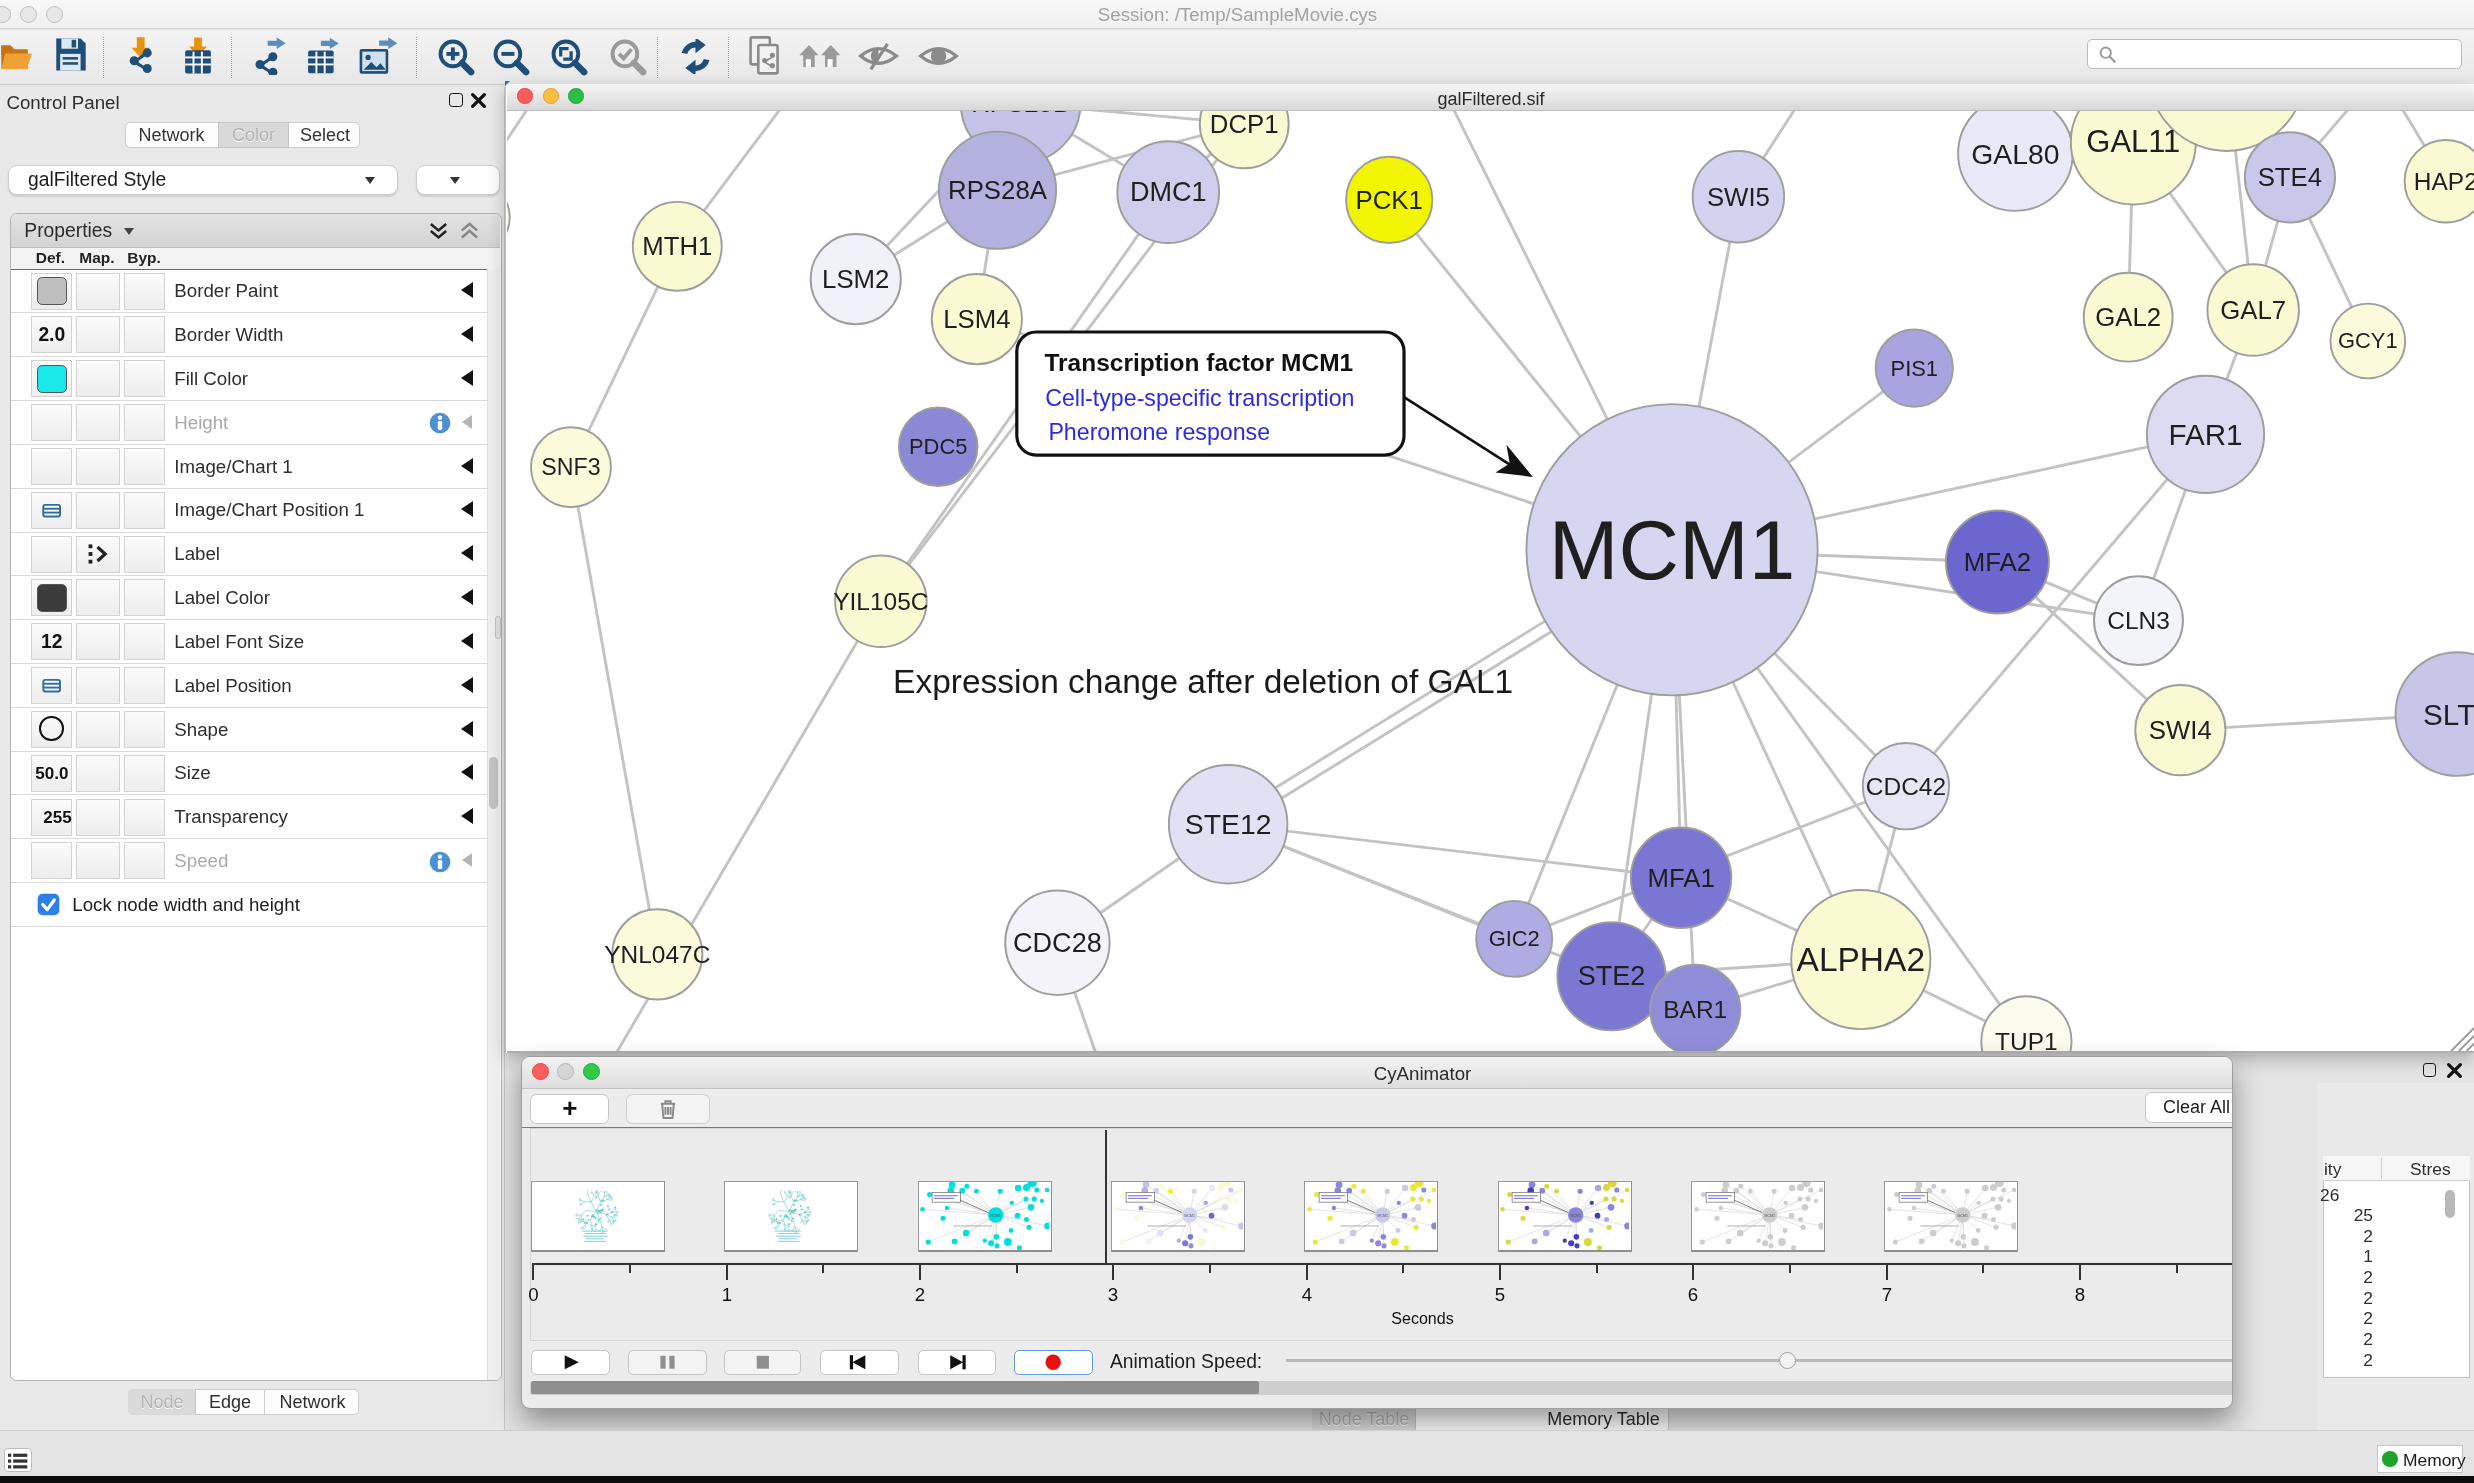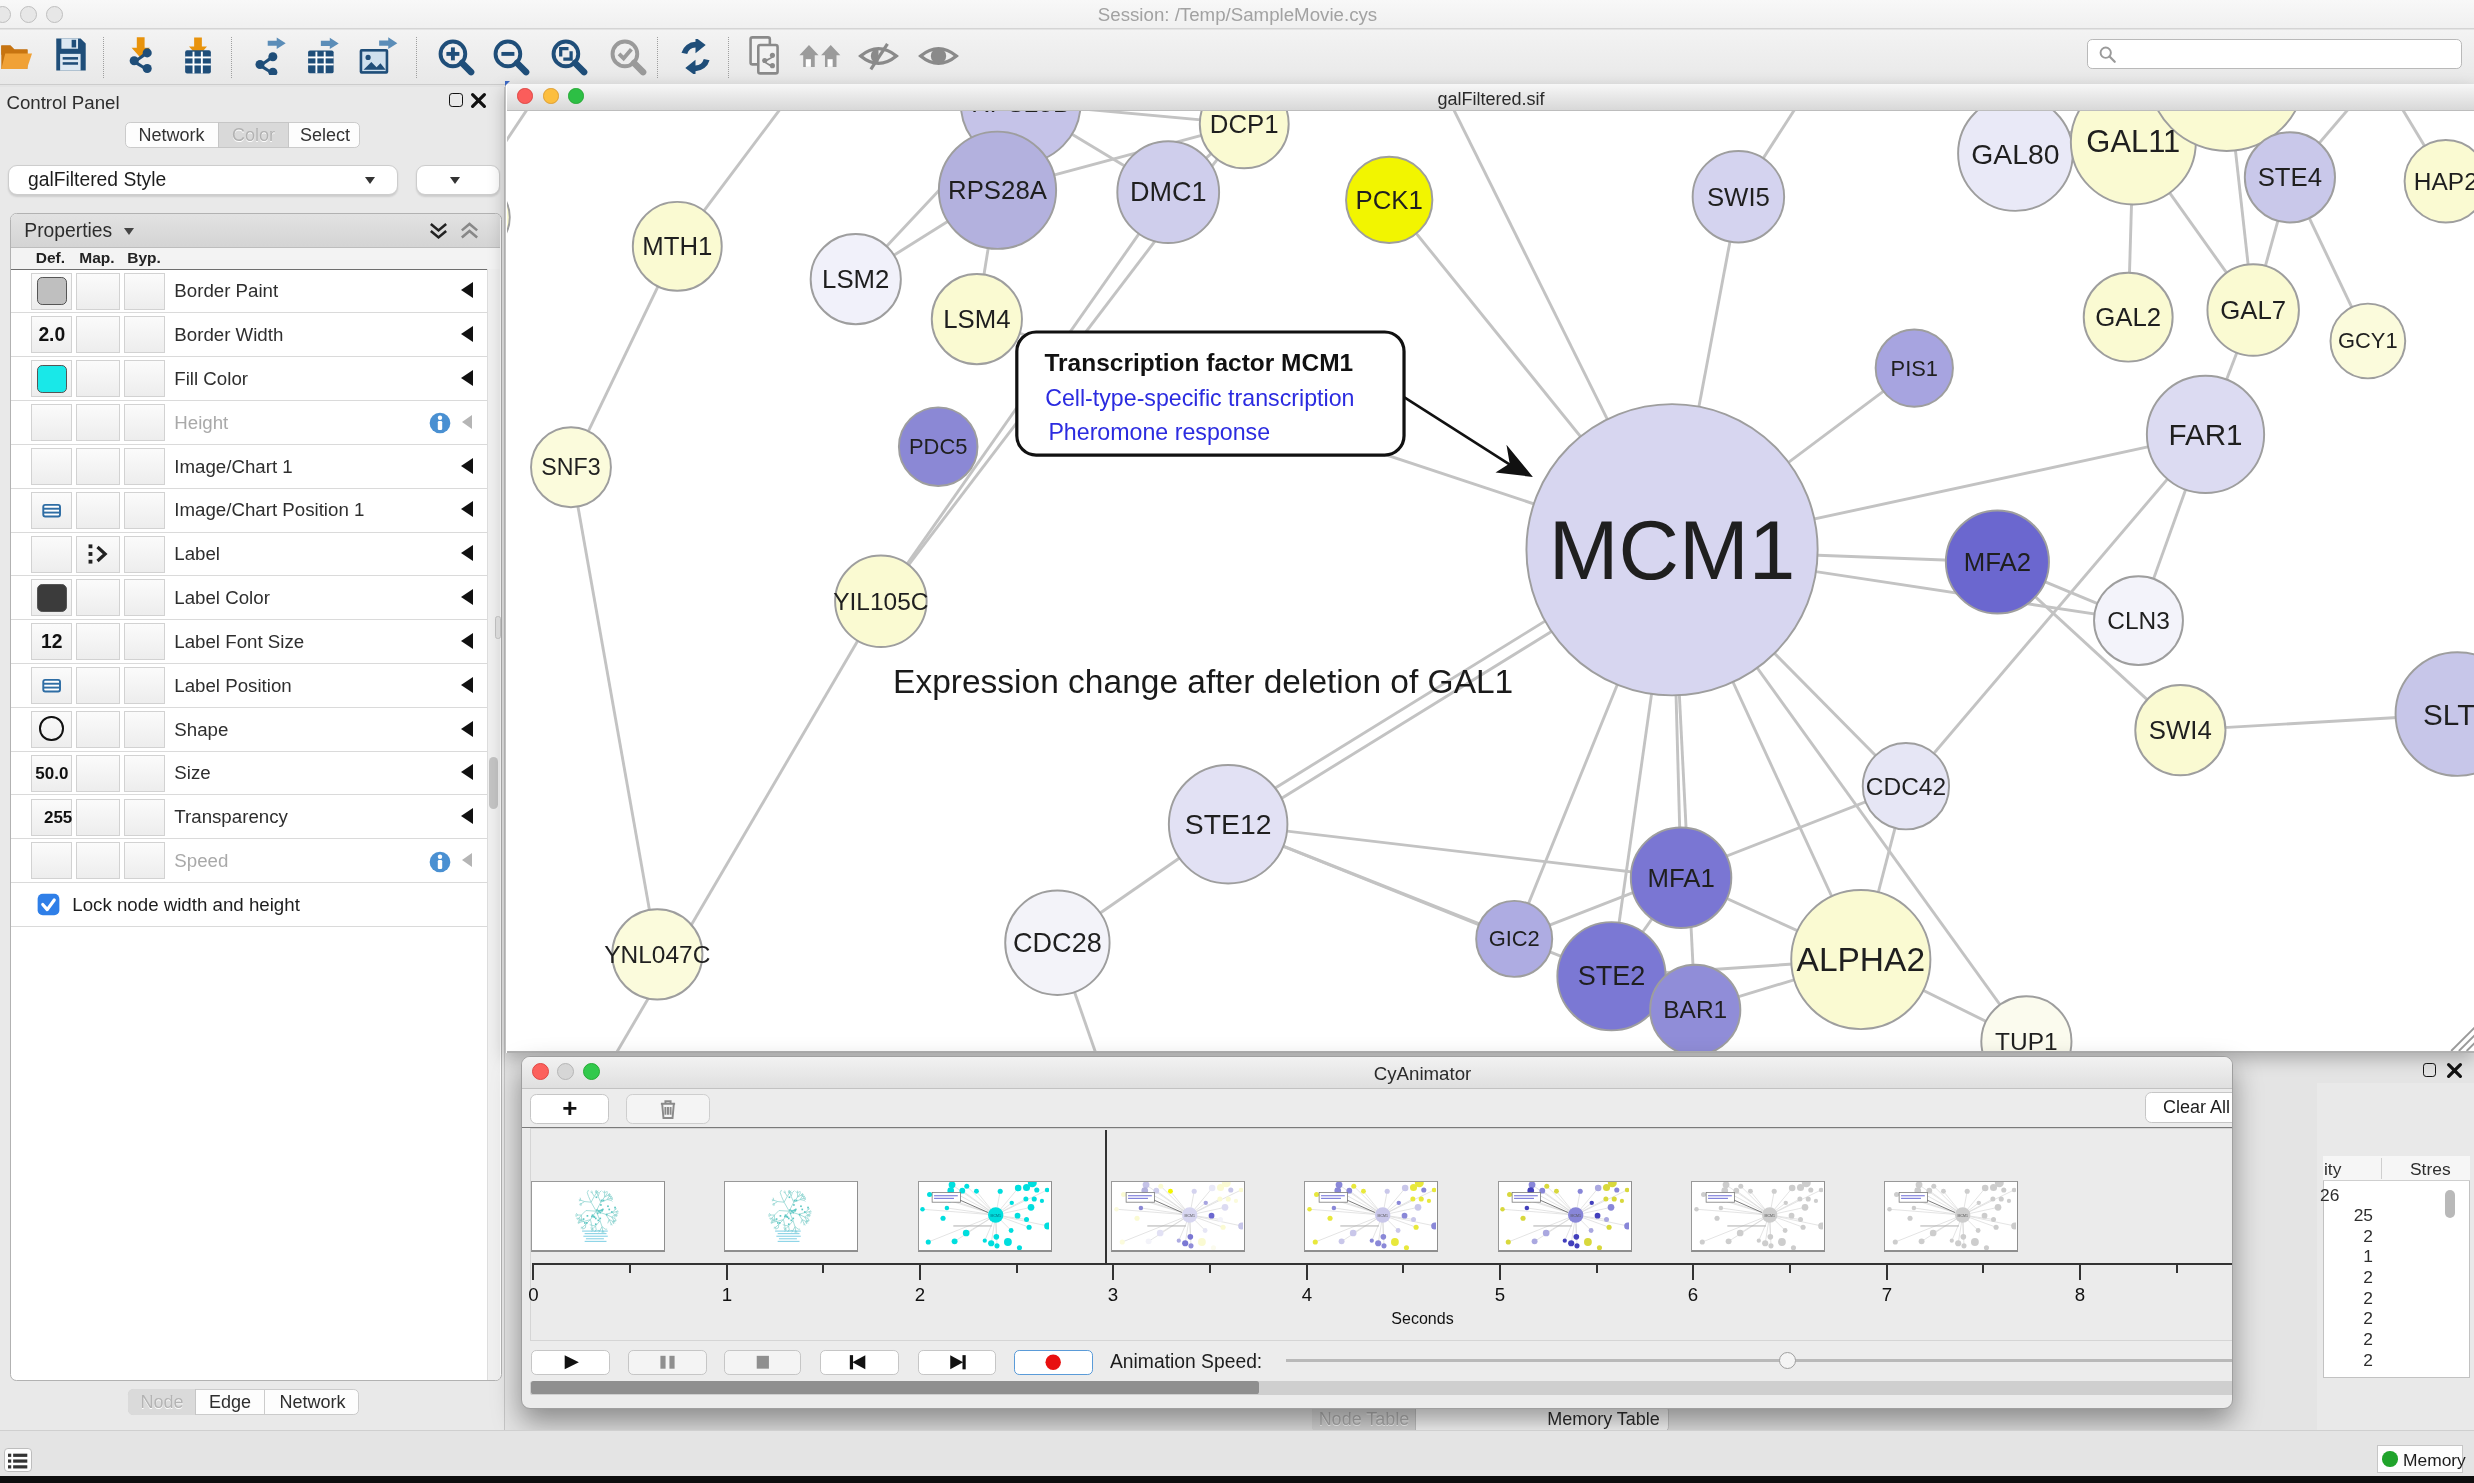--- a/index.html
+++ b/index.html
@@ -275,21 +275,21 @@
 <div class="abs" style="left:20px;top:541px;width:41px;height:37px;background:linear-gradient(#fbfbfb,#ededed);border:0.6px solid #d2d2d2;"></div>
 <div class="abs" style="left:65px;top:541px;width:44px;height:37px;background:linear-gradient(#fbfbfb,#ededed);border:0.6px solid #d2d2d2;"></div>
 <div class="abs" style="left:113px;top:541px;width:41px;height:37px;background:linear-gradient(#fbfbfb,#ededed);border:0.6px solid #d2d2d2;"></div>
 <div class="abs" style="left:20px;top:550px;width:41px;text-align:center;font-size:17px;font-weight:bold;color:#111;">50.0</div>
 <div class="abs" style="left:163px;top:548px;font-size:18.7px;color:#2e2e2e;">Size</div>
 <div class="abs" style="left:450px;top:550px;width:0;height:0;border-top:8.4px solid transparent;border-bottom:8.4px solid transparent;border-right:12.2px solid #111;"></div>
 <div class="abs" style="left:0;top:581px;width:476px;height:44px;border-bottom:0.6px solid #dadada;"></div>
 <div class="abs" style="left:20px;top:585px;width:41px;height:37px;background:linear-gradient(#fbfbfb,#ededed);border:0.6px solid #d2d2d2;"></div>
 <div class="abs" style="left:65px;top:585px;width:44px;height:37px;background:linear-gradient(#fbfbfb,#ededed);border:0.6px solid #d2d2d2;"></div>
 <div class="abs" style="left:113px;top:585px;width:41px;height:37px;background:linear-gradient(#fbfbfb,#ededed);border:0.6px solid #d2d2d2;"></div>
-<div class="abs" style="left:20px;top:594px;width:41px;text-align:right;font-size:17px;font-weight:bold;color:#111;">255</div>
+<div class="abs" style="left:20px;top:594px;width:41px;text-align:left;font-size:17px;font-weight:bold;color:#111;padding-left:12px;">255</div>
 <div class="abs" style="left:163px;top:592px;font-size:18.7px;color:#2e2e2e;">Transparency</div>
 <div class="abs" style="left:450px;top:594px;width:0;height:0;border-top:8.4px solid transparent;border-bottom:8.4px solid transparent;border-right:12.2px solid #111;"></div>
 <div class="abs" style="left:0;top:625px;width:476px;height:44px;border-bottom:0.6px solid #dadada;"></div>
 <div class="abs" style="left:20px;top:628px;width:41px;height:37px;background:linear-gradient(#fbfbfb,#ededed);border:0.6px solid #d2d2d2;"></div>
 <div class="abs" style="left:65px;top:628px;width:44px;height:37px;background:linear-gradient(#fbfbfb,#ededed);border:0.6px solid #d2d2d2;"></div>
 <div class="abs" style="left:113px;top:628px;width:41px;height:37px;background:linear-gradient(#fbfbfb,#ededed);border:0.6px solid #d2d2d2;"></div>
 <div class="abs" style="left:163px;top:636px;font-size:18.7px;color:#a9a9a9;">Speed</div>
 <svg class="abs" style="left:418px;top:637px;" width="22" height="22" viewBox="0 0 34 34">
           <circle cx="17" cy="17" r="16" fill="#4a90d2"></circle>
         <circle cx="17" cy="9" r="3.4" fill="#fff"></circle>

